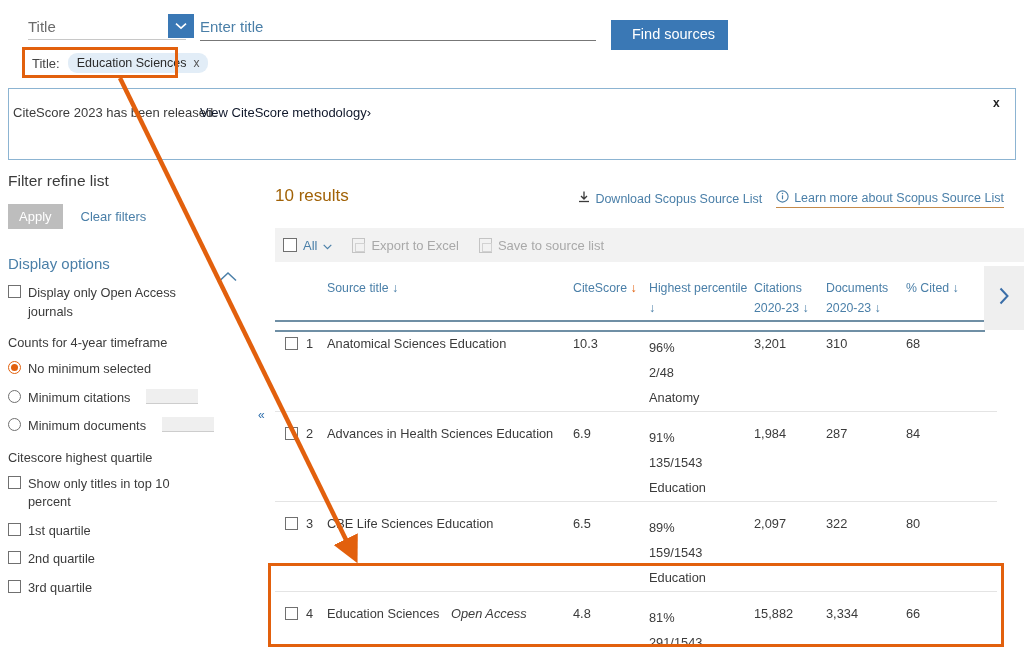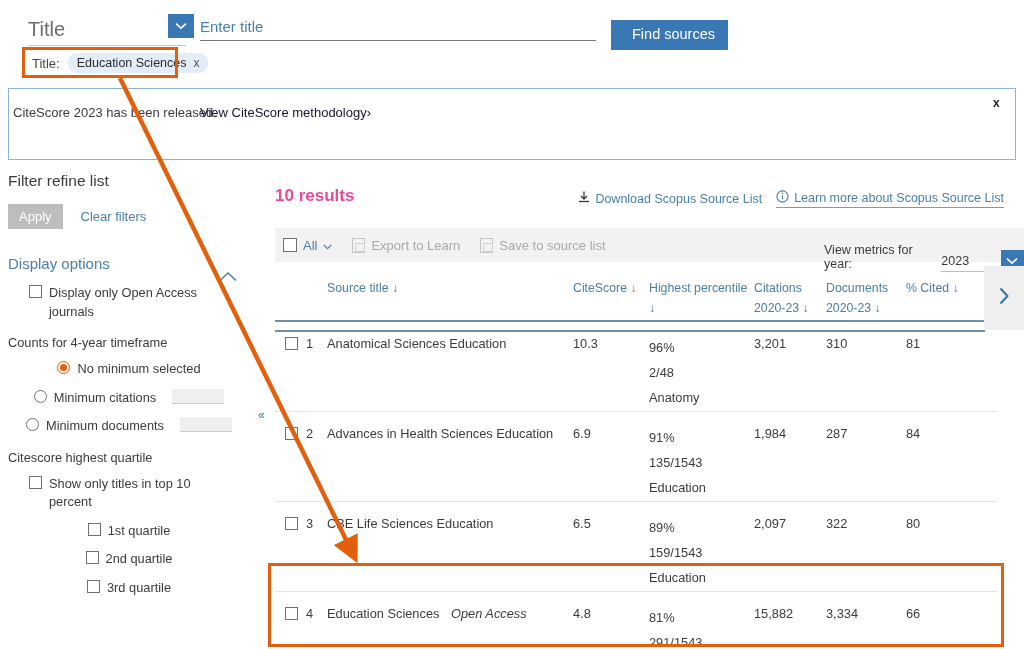--- a/index.html
+++ b/index.html
@@ -10,21 +10,21 @@
     font-family:"Liberation Sans", sans-serif;
     color:#505050;
     position:relative;
     overflow:hidden;
   }
   .page { position:relative; width:1024px; height:649px; }
 
   
   .searchbar { position:absolute; left:0; top:0; width:1024px; height:50px; }
   .sel-wrap { position:absolute; left:28px; top:18px; width:160px; }
-  .sel-label { font-size:20px; color:#6b6b6b; padding-bottom:4px; }
+  .sel-label { font-size:15px; color:#6b6b6b; padding-bottom:4px; }
   .sel-underline { border-bottom:1px solid #c8c8c8; width:158px; }
   .sel-caret {
     position:absolute; left:168px; top:14px; width:26px; height:24px;
     background:#3a78b5; display:flex; align-items:center; justify-content:center;
   }
   .sel-caret svg { display:block; }
 
   .title-input { position:absolute; left:200px; top:18px; width:400px; }
   .title-input .ph { font-size:15px; color:#4a7fa8; padding-bottom:5px; }
   .title-input .ul { border-bottom:1px solid #777; width:396px; }
@@ -67,42 +67,42 @@
   
   .sidebar { position:absolute; left:0; top:172px; width:250px; }
   .sb-title { font-size:15.5px; color:#3b3b3b; margin:0 0 0 8px; }
   .sb-btnrow { margin:14px 0 0 8px; display:flex; align-items:center; gap:18px; }
   .apply-btn { background:#bdbdbd; color:#fff; border:none; font-size:13px;
                padding:5px 11px; font-family:"Liberation Sans", sans-serif; cursor:pointer; }
   .clear-link { color:#4a7fa8; font-size:13px; cursor:pointer; }
 
   .sb-section { margin:26px 0 0 8px; font-size:15px; color:#4a7fa8; }
   .opt { margin:12px 0 0 8px; display:flex; align-items:flex-start; gap:7px;
-         font-size:12.8px; color:#3b3b3b; line-height:1.45;justify-content:center; }
+         font-size:12.8px; color:#3b3b3b; line-height:1.45; }
   .opt.tight { margin-top:10px; }
   .cbx { width:13px; height:13px; border:1px solid #707070; background:#fff;
          flex:0 0 auto; margin-top:1px; }
   .rdo { width:13px; height:13px; border:1px solid #707070; border-radius:50%;
          background:#fff; flex:0 0 auto; margin-top:1px; position:relative; }
   .rdo.on { border-color:#e2600d; }
   .rdo.on::after { content:""; position:absolute; left:2px; top:2px; width:7px; height:7px;
                    border-radius:50%; background:#e2600d; }
   .plain-label { margin:14px 0 0 8px; font-size:12.8px; color:#3b3b3b; }
   .numbox { display:inline-block; width:52px; height:15px; background:#efefef;
             border-bottom:1px solid #cdcdcd; margin-left:9px; vertical-align:middle; }
   .opt .txt { max-width:180px; }
 
   
   .collapse-chevron { position:absolute; left:219px; top:268px; color:#4a7fa8; cursor:pointer; }
   .collapse-dbl { position:absolute; left:258px; top:408px; color:#2f6fad;
                   font-size:12px; cursor:pointer; letter-spacing:-2px; }
 
   
   .results { position:absolute; left:275px; top:186px; width:749px; }
-  .res-count { font-size:17px; color:#ec4899;font-weight:bold; }
+  .res-count { font-size:17px; color:#a16207; }
   .res-links { position:absolute; right:20px; top:4px; display:flex; align-items:center; gap:14px; }
   .res-link { color:#4a7fa8; font-size:12.5px; display:flex; align-items:center; gap:5px; cursor:pointer; }
   .res-link.underlined { border-bottom:1px solid #c58a4a; padding-bottom:1px; }
 
   .toolbar { position:absolute; left:275px; top:228px; width:749px; height:34px;
              background:#f2f2f2; display:flex; align-items:center; padding-left:8px; gap:20px; }
   .tb-item { display:flex; align-items:center; gap:6px; font-size:13px; color:#a9a9a9; cursor:pointer; }
   .tb-item.active { color:#4a7fa8; }
   .tb-cbx { width:14px; height:14px; border:1px solid #707070; background:#fff; }
   .doc-ico { width:13px; height:15px; border:1px solid #c4c4c4; position:relative; }
@@ -284,37 +284,28 @@
       <span class="tb-cbx"></span>
       <span>All</span>
       <span>
         <svg width="9" height="6" viewBox="0 0 9 6">
             <path d="M0.7 0.9 L4.5 4.6 L8.3 0.9" fill="none" stroke="#4a7fa8" stroke-width="1.2"></path>
           </svg>
       </span>
     </span>
     <span class="tb-item">
       <span class="doc-ico"></span>
-      <span>Export to Learn</span>
+      <span>Export to Excel</span>
     </span>
     <span class="tb-item">
       <span class="doc-ico"></span>
       <span>Save to source list</span>
     </span>
   </div>
 
-  <div class="metrics-year">
-    <span class="my-label">View metrics for year:</span>
-    <span class="my-val">2023</span>
-    <span class="my-caret">
-      <svg width="12" height="8" viewBox="0 0 12 8">
-          <path d="M1 1.6 L6 6.2 L11 1.6" fill="none" stroke="#ffffff" stroke-width="1.6"></path>
-        </svg>
-    </span>
-  </div>
 
   <div class="tbl">
     <div class="thead">
       <div class="th c-num"></div>
       <div class="th c-title">
         <span>Source title</span>
         <span class="arr">↓</span>
       </div>
       <div class="th c-cs">
         <span>CiteScore</span>
@@ -347,21 +338,21 @@
         <span>Anatomical Sciences Education</span>
       </div>
       <div class="c-cs">10.3</div>
       <div class="c-hp stack">
         <div>96%</div>
         <div>2/48</div>
         <div>Anatomy</div>
       </div>
       <div class="c-cit">3,201</div>
       <div class="c-doc">310</div>
-      <div class="c-pct">81</div>
+      <div class="c-pct">68</div>
     </div>
 
     <div class="trow">
       <div class="c-num">
         <span class="row-cbx"></span>
         <span>2</span>
       </div>
       <div class="c-title">
         <span>Advances in Health Sciences Education</span>
       </div>

